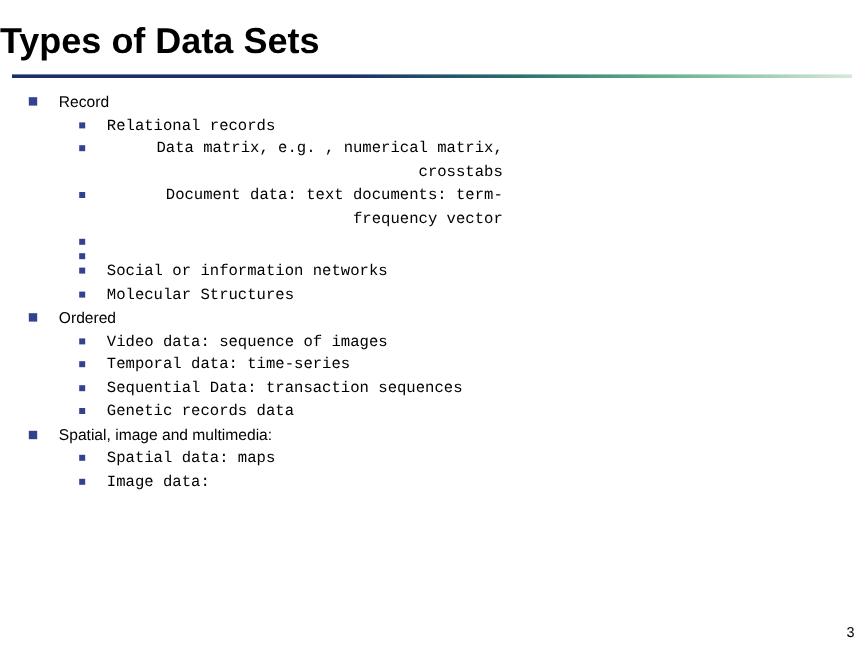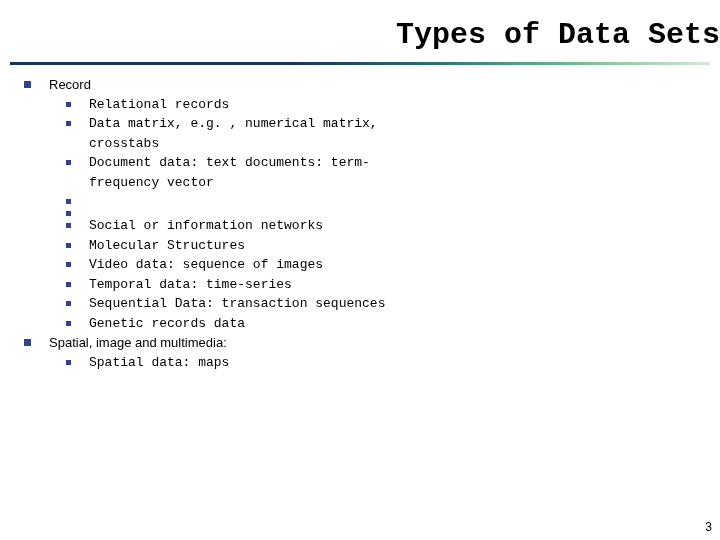--- a/index.html
+++ b/index.html
@@ -12,24 +12,24 @@
     color: #000;
     overflow: hidden;
     position: relative;
   }
   .slide {
     width: 720px;
     height: 540px;
     position: relative;
   }
   .title {
-    font-family: Liberation Mono, monospace;
+    font-family: Liberation Sans, sans-serif;
     font-weight: bold;
     font-size: 30px;
-    text-align: right;
+    text-align: left;
     padding-top: 18px;
     padding-bottom: 10px;
   }
   .rule {
     height: 3px;
     margin: 0 10px 6px 10px;
     background: linear-gradient(to right,
       #1a2f66 0%,
       #1a2f66 40%,
       #2a6f6f 60%,
@@ -37,20 +37,21 @@
       #d7e9d7 100%);
   }
   .content {
     padding: 4px 0 0 24px;
     font-size: 13px;
     line-height: 1.5;
   }
   .row {
     display: flex;
     align-items: flex-start;
+    text-align: right;
   }
   .bullet {
     width: 7px;
     height: 7px;
     background: #34418e;
     flex: 0 0 7px;
     margin-top: 6px;
     margin-right: 18px;
   }
   .bullet.small {
@@ -113,20 +114,24 @@
     </div>
     <div class="row lvl2">
       <div class="bullet small"></div>
       <div class="text">Social or information networks</div>
     </div>
     <div class="row lvl2">
       <div class="bullet small"></div>
       <div class="text">Molecular Structures</div>
     </div>
 
+    <div class="row lvl1">
+      <div class="bullet"></div>
+      <div class="text">Ordered</div>
+    </div>
     <div class="row lvl2">
       <div class="bullet small"></div>
       <div class="text">Video data: sequence of images</div>
     </div>
     <div class="row lvl2">
       <div class="bullet small"></div>
       <div class="text">Temporal data: time-series</div>
     </div>
     <div class="row lvl2">
       <div class="bullet small"></div>
@@ -138,17 +143,21 @@
     </div>
 
     <div class="row lvl1">
       <div class="bullet"></div>
       <div class="text">Spatial, image and multimedia:</div>
     </div>
     <div class="row lvl2">
       <div class="bullet small"></div>
       <div class="text">Spatial data: maps</div>
     </div>
+    <div class="row lvl2">
+      <div class="bullet small"></div>
+      <div class="text">Image data:</div>
+    </div>
 
   </div>
 
   <div class="pagenum">3</div>
 </div>
 
 </body></html>

